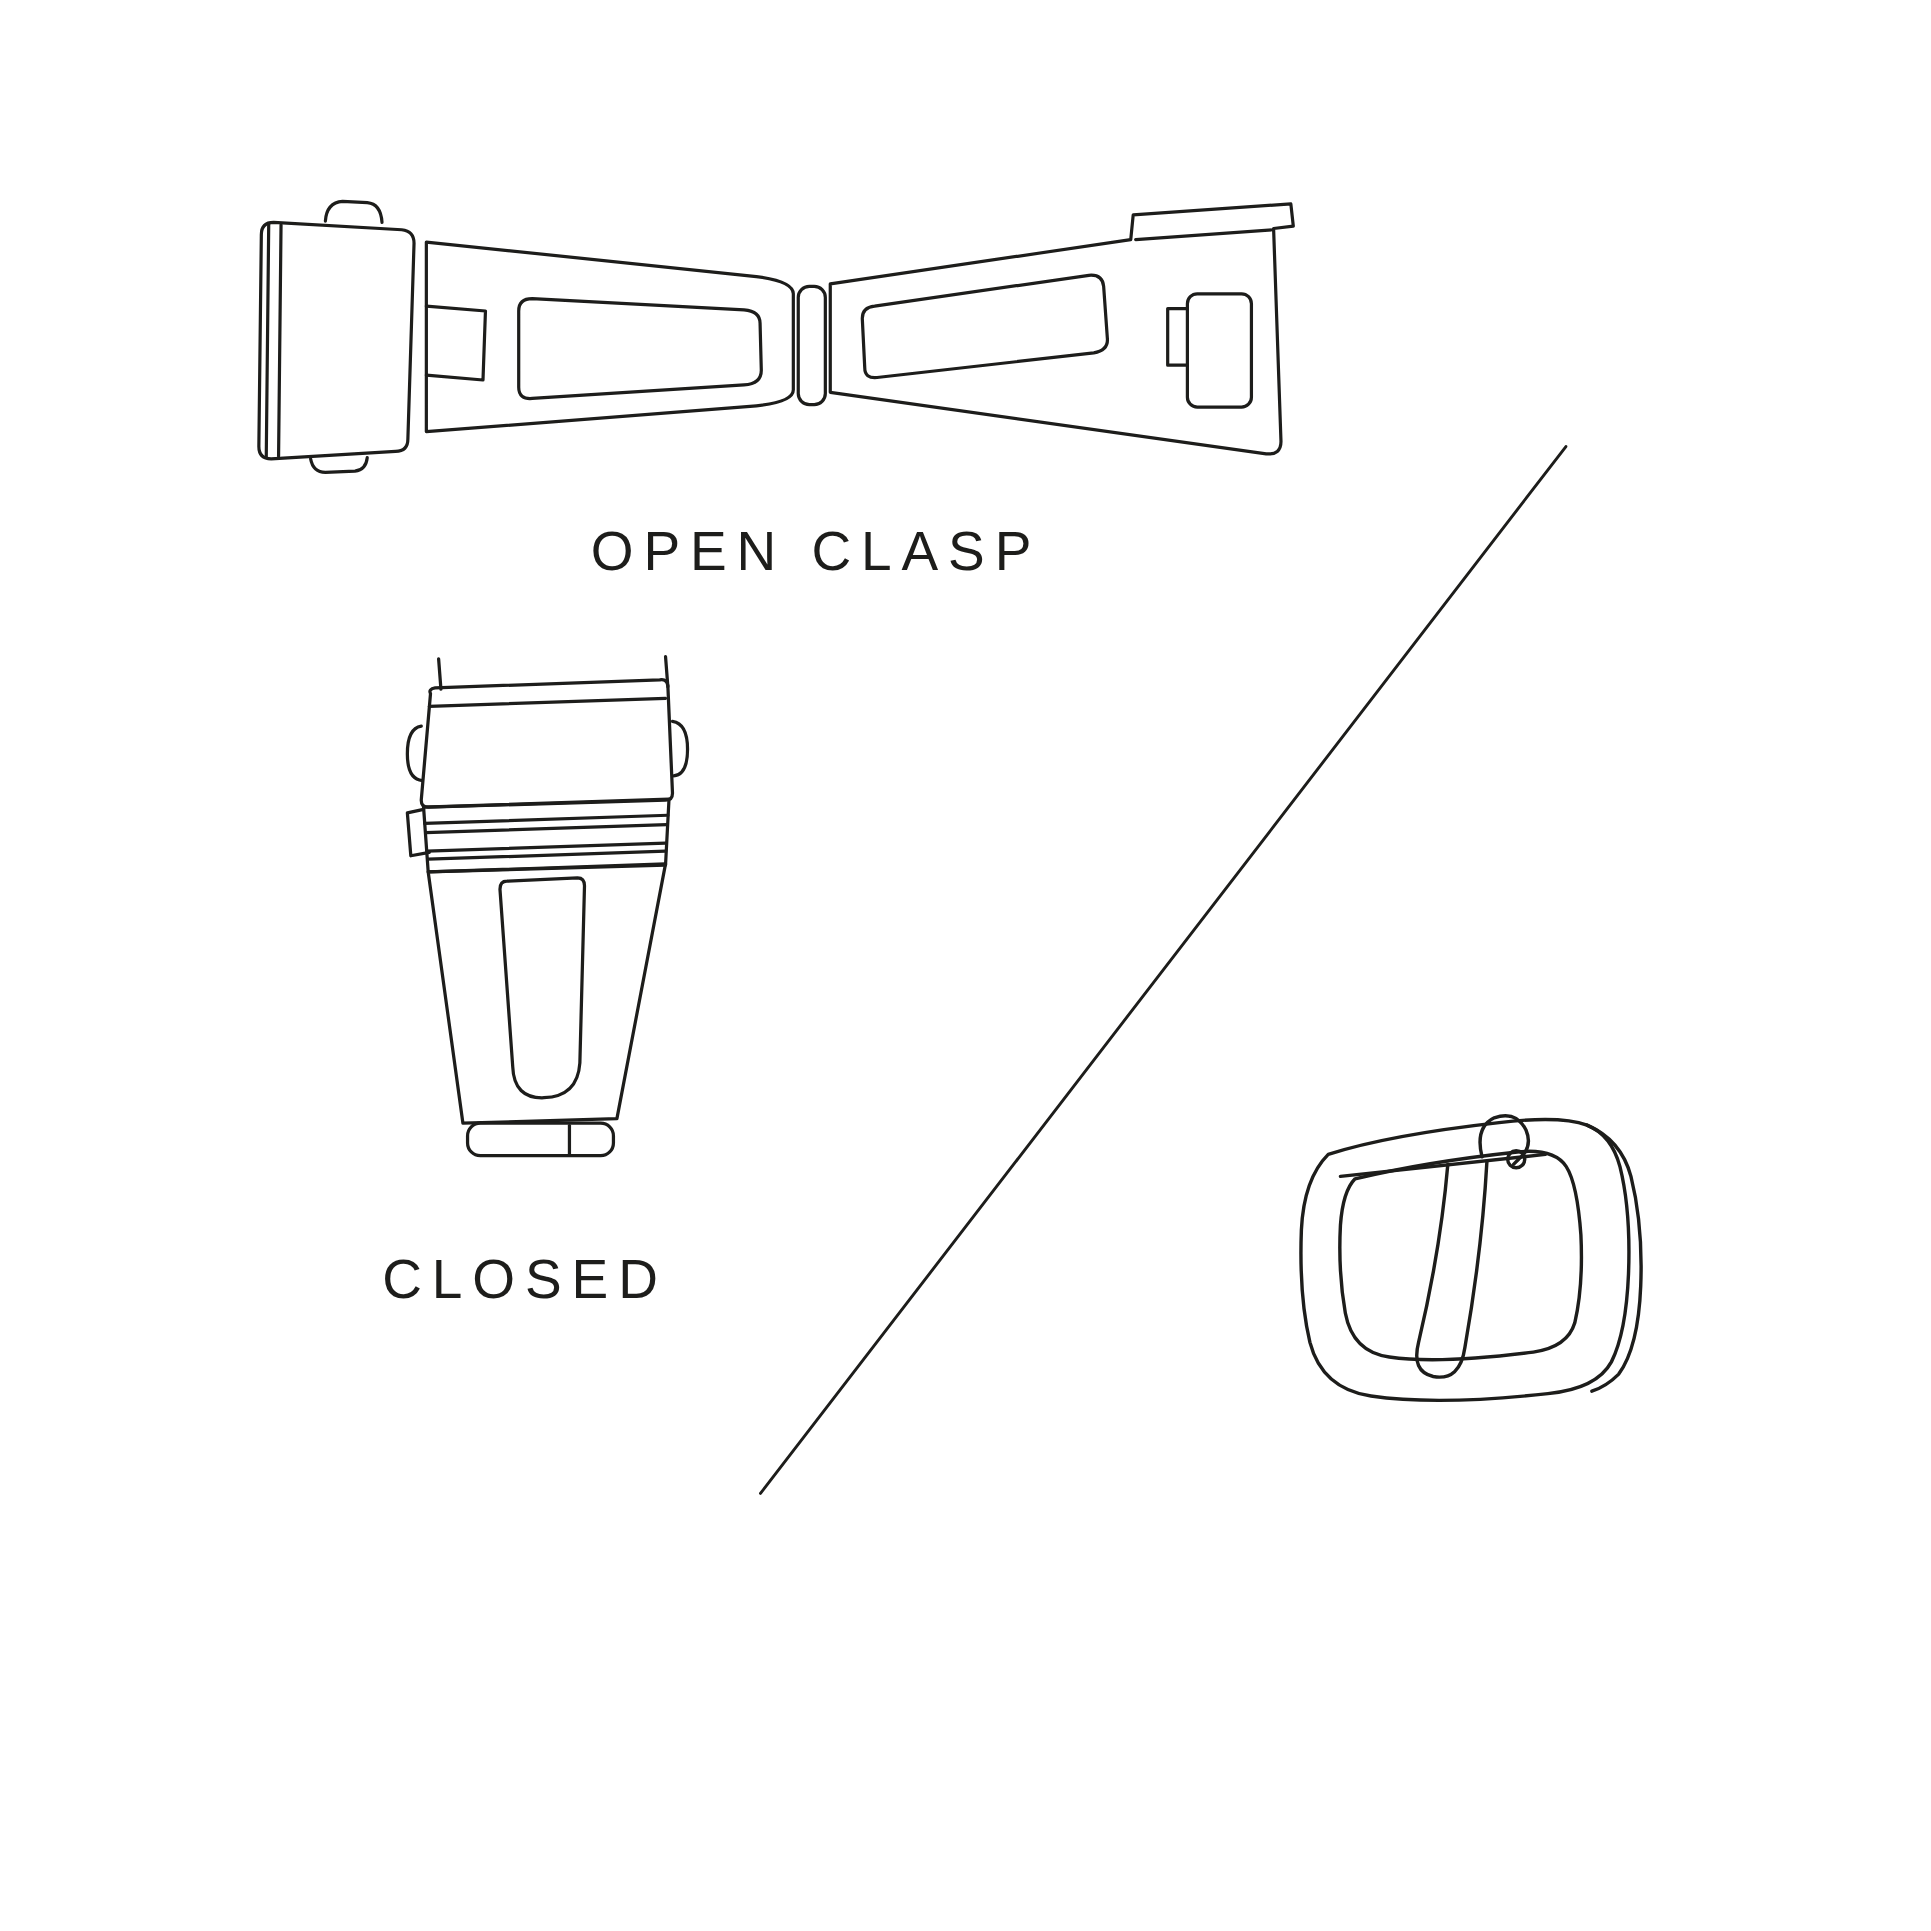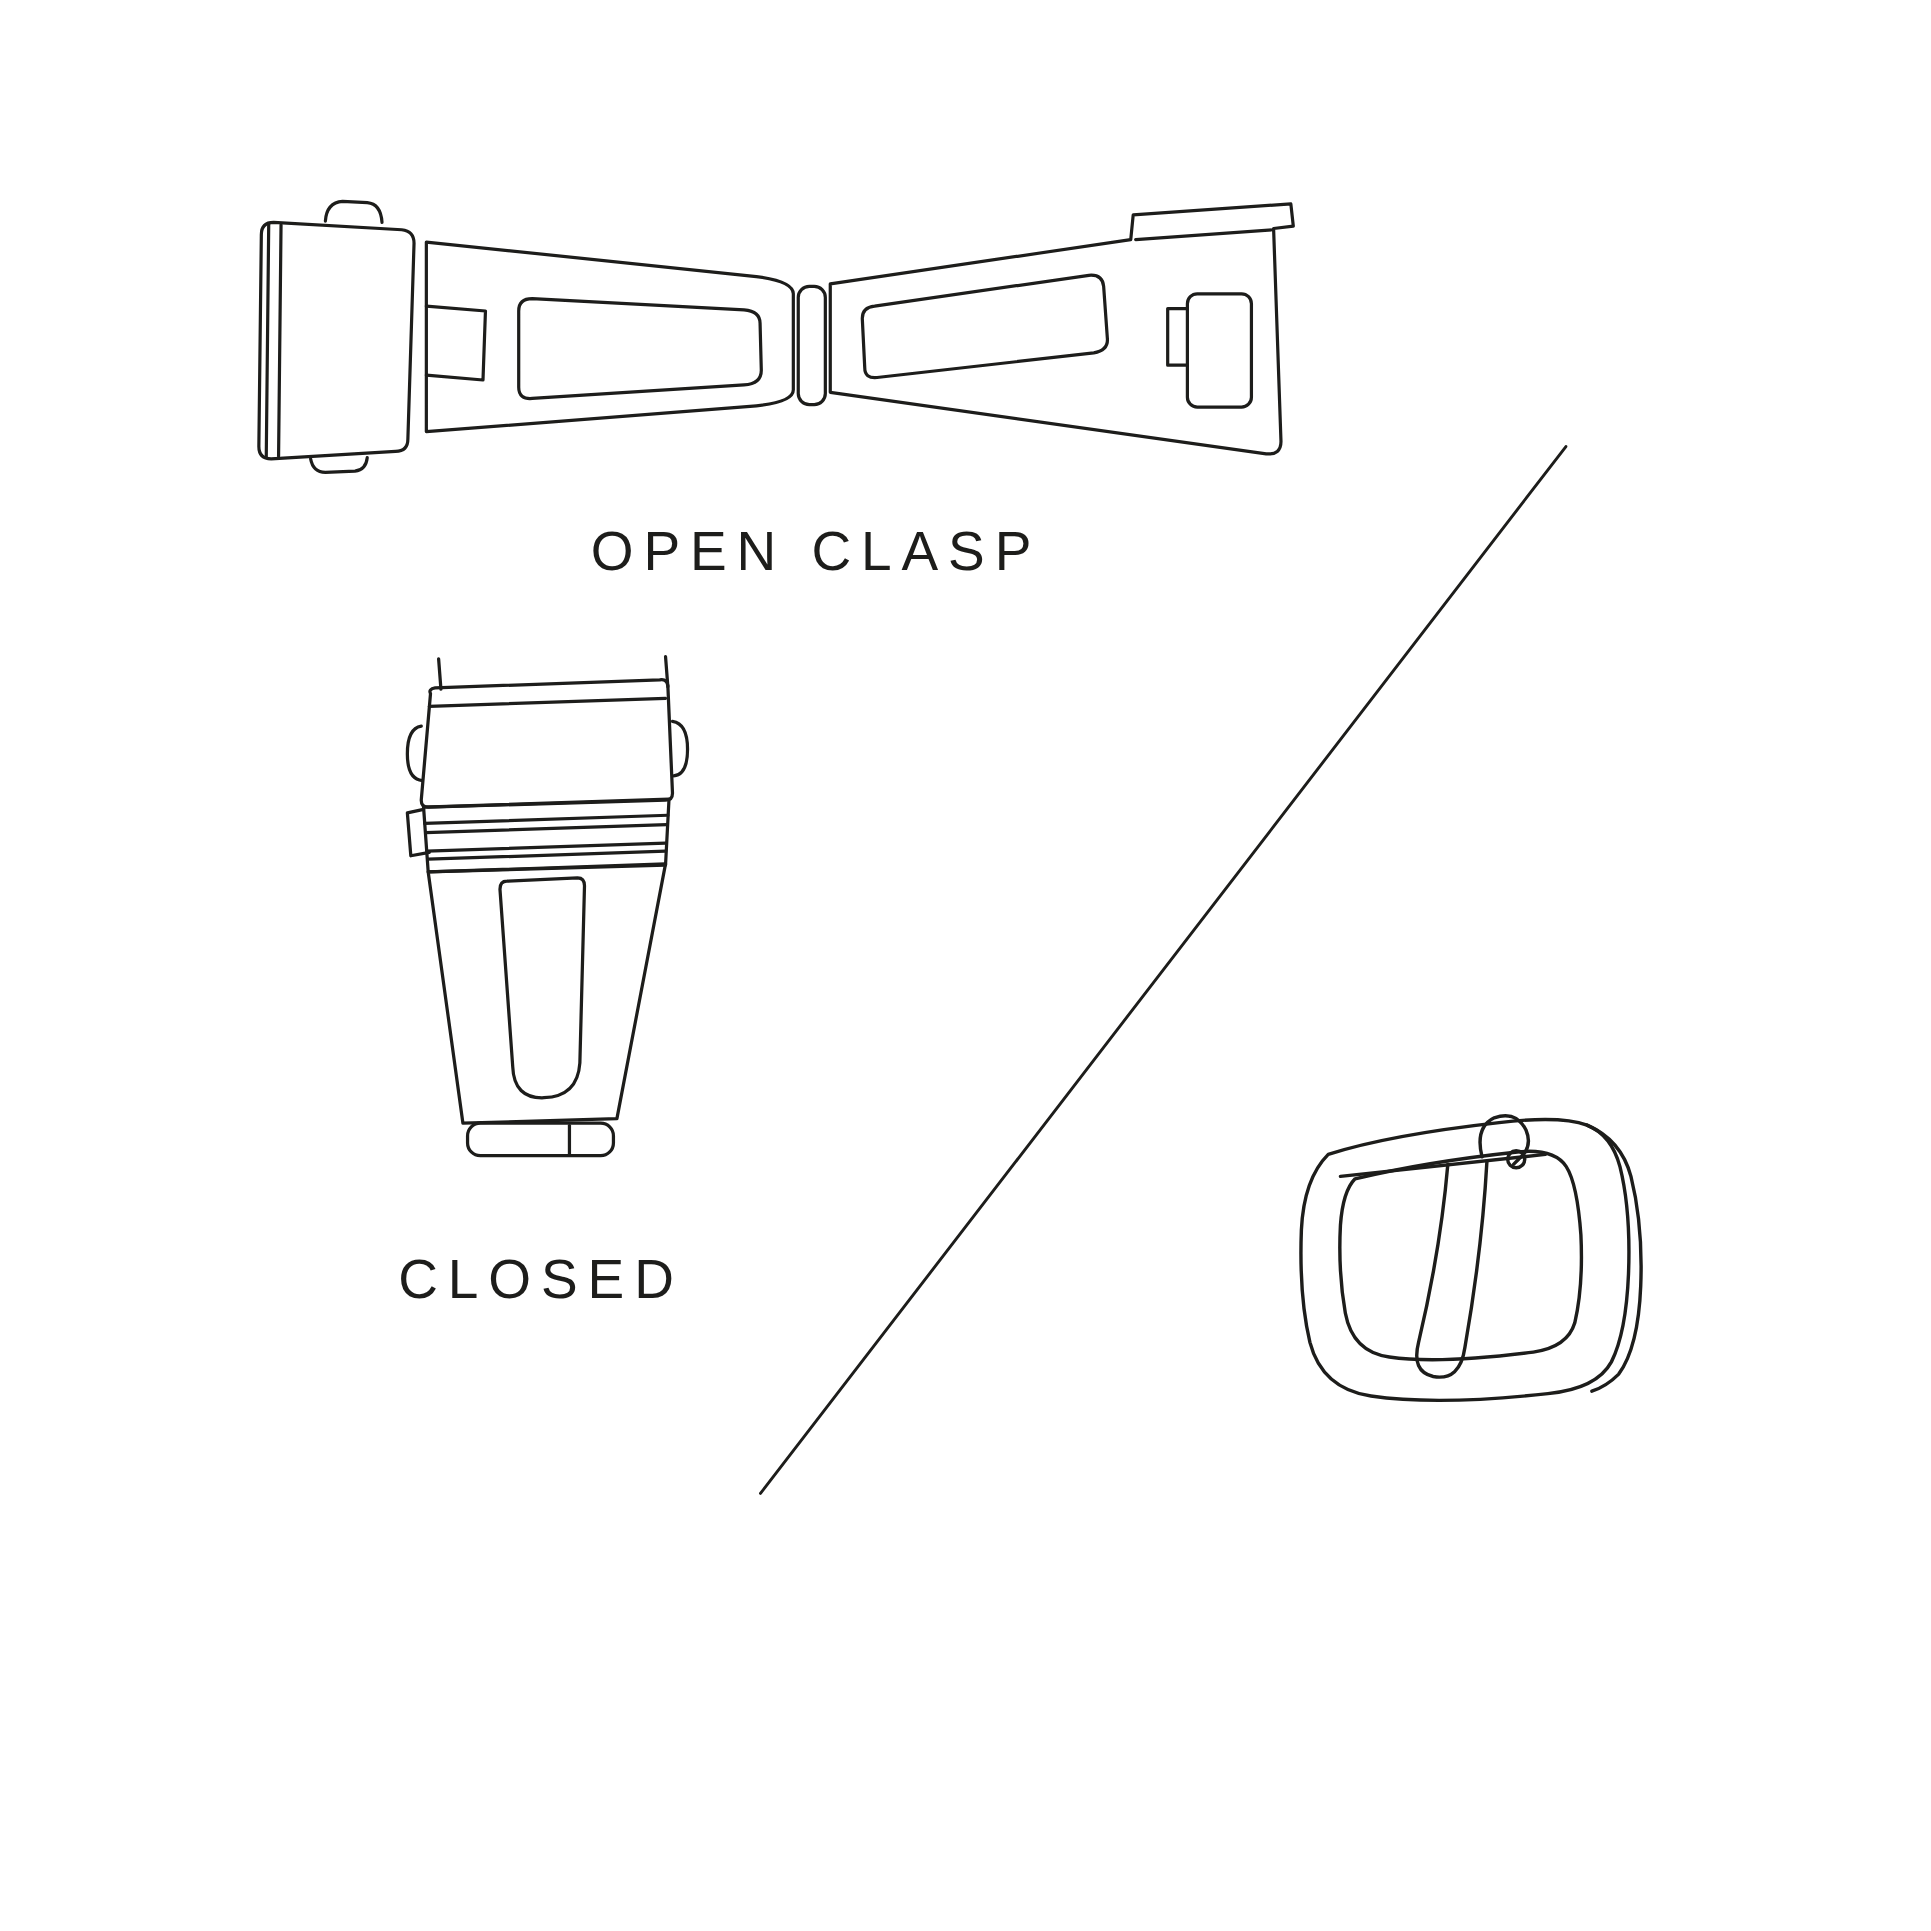--- a/index.html
+++ b/index.html
@@ -114,21 +114,21 @@
 
         <path d="M38 190 L243 183 L201 403 L68 407 Z"></path>
         <path d="M106 198 L167 195 Q173 195 173 202 L169 355 Q167 384 138 385 Q112 386 111 358 L100 205 Q100 198 106 198 Z"></path>
 
         <rect x="72" y="407" width="126" height="28" rx="11"></rect>
         <line x1="160" y1="409" x2="160" y2="433"></line>
       </g>
     </svg>
   </div>
 
-  <div class="caption" style="left:348px; top:1247px; width:386px;">CLOSED</div>
+  <div class="caption" style="left:332px; top:1247px; width:386px;">CLOSED</div>
 
   <div class="illus" style="left:743px; top:433px; width:850px; height:1072px;">
     <svg viewBox="0 0 880 1110">
       <line x1="852" y1="14" x2="18" y2="1098" stroke-width="3"></line>
     </svg>
   </div>
 
   <div class="illus" style="left:1255px; top:1103px; width:415px; height:342px;">
     <svg viewBox="0 0 340 280">
       <g stroke-width="2.8">

